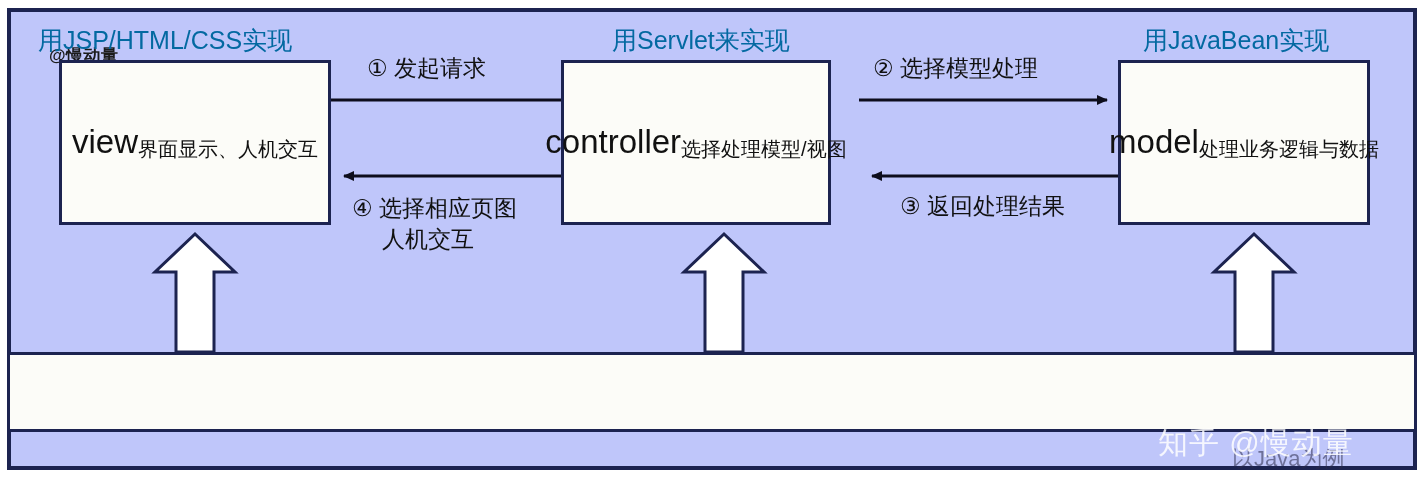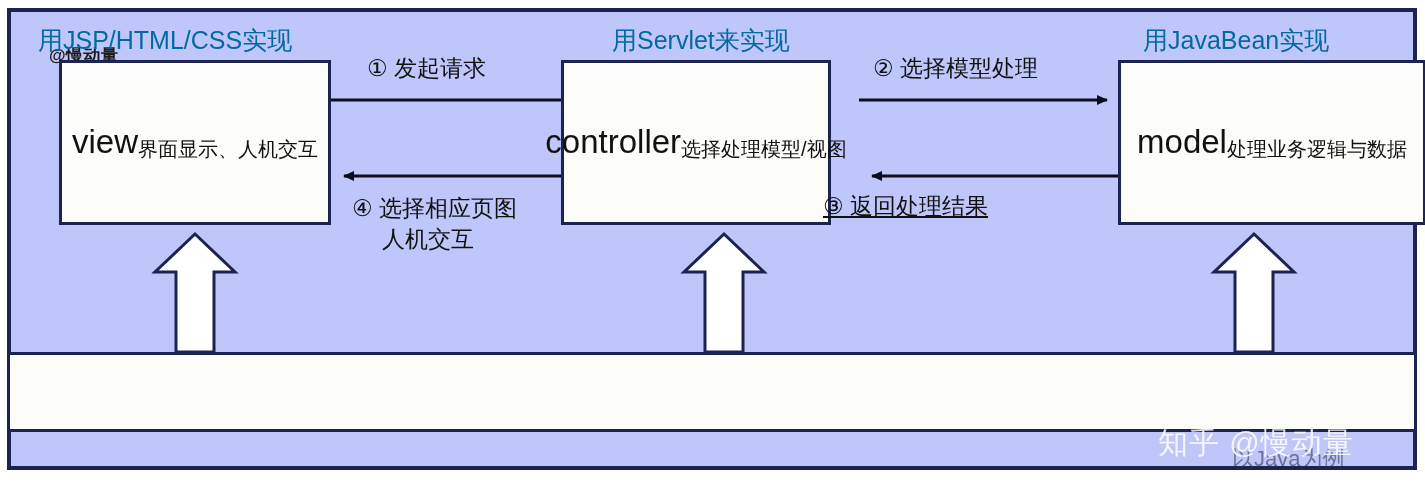--- a/index.html
+++ b/index.html
@@ -61,41 +61,41 @@
   }
   .node .subtitle {
     font-size: 20px;
     color: #111111;
     line-height: 1.2;
     margin-top: 12px;
     white-space: nowrap;
   }
   #node-view    { left: 59px;   top: 60px; width: 272px; height: 165px; }
   #node-ctrl    { left: 561px;  top: 60px; width: 270px; height: 165px; }
-  #node-model   { left: 1118px; top: 60px; width: 308px; height: 165px; }
+  #node-model   { left: 1118px; top: 60px; width: 252px; height: 165px; }
 
   
   #wires {
     position: absolute;
     left: 0; top: 0;
     width: 1425px; height: 500px;
     pointer-events: none;
   }
 
   
   .flow-label {
     position: absolute;
     font-size: 23px;
     color: #111111;
     white-space: nowrap;
     line-height: 1.35;
   }
   #label-1 { left: 367px; top: 53px; }
   #label-2 { left: 873px; top: 53px; }
-  #label-3 { left: 823px; top: 191px; text-decoration: underline; }
+  #label-3 { left: 900px; top: 191px; }
   #label-4 { left: 352px; top: 193px; text-align: left; }
   #label-4 .l2 { display: block; padding-left: 30px; }
 
   
   #impl-bar {
     position: absolute;
     left: 7px;
     top: 352px;
     width: 1410px;
     height: 80px;

